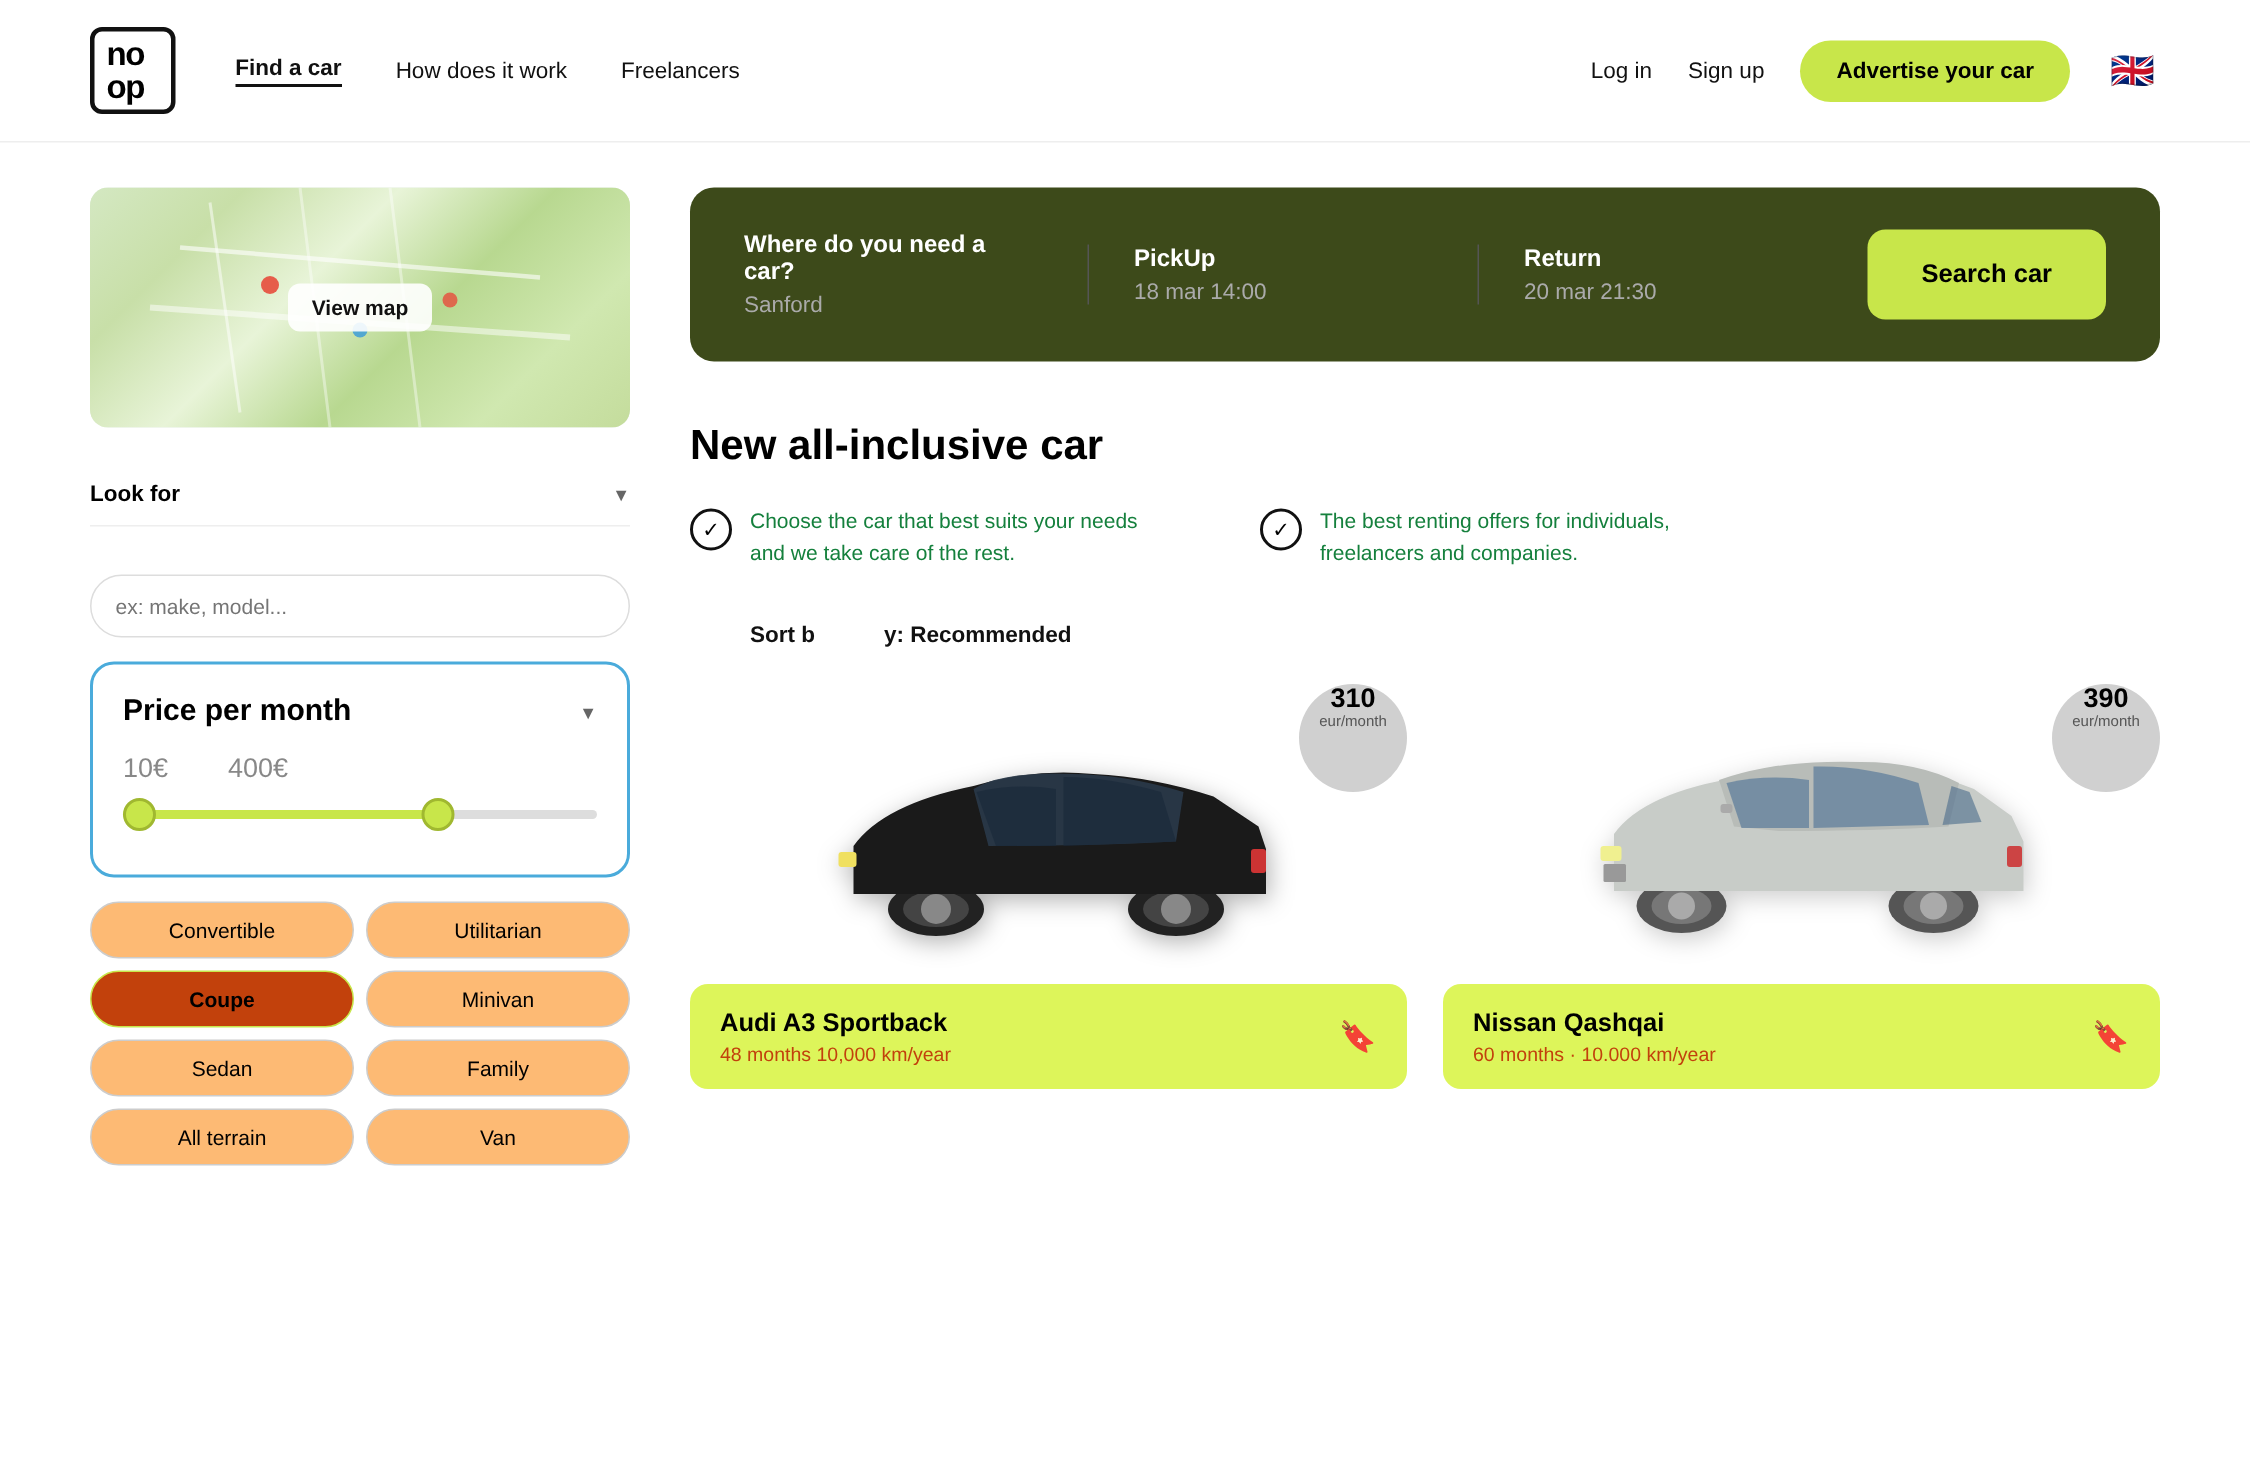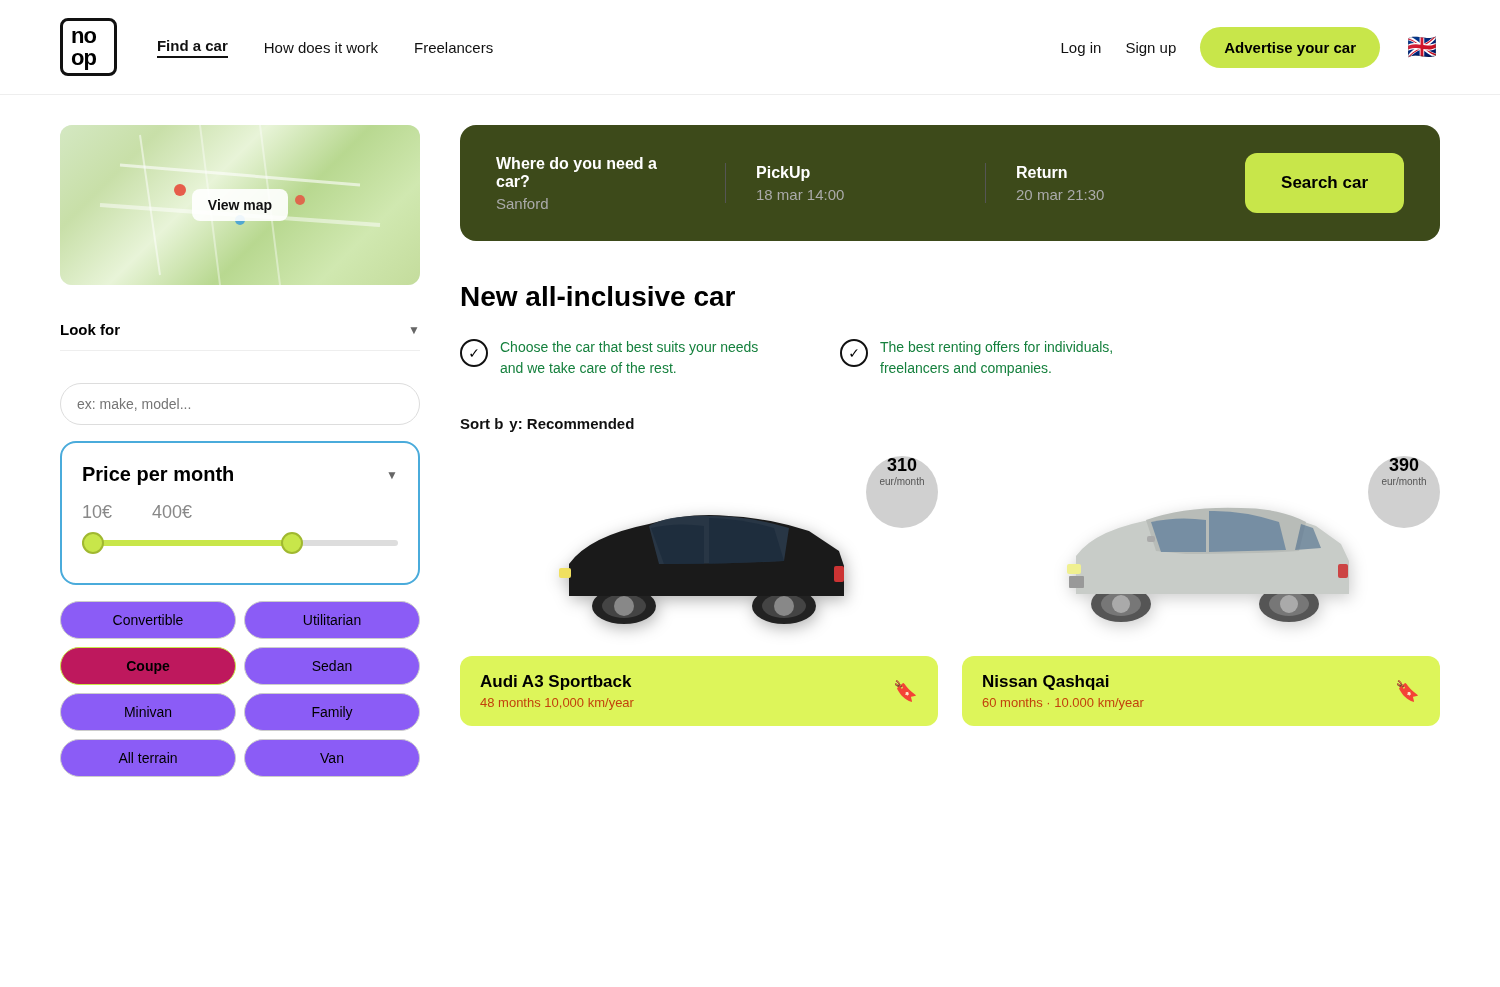--- a/index.html
+++ b/index.html
@@ -48,22 +48,22 @@
     .price-value { font-size: 18px; color: #888; }
     .price-slider { position: relative; height: 24px; margin: 8px 0; }
     .slider-track { position: absolute; top: 50%; transform: translateY(-50%); left: 0; right: 0; height: 6px; background: #ddd; border-radius: 3px; }
     .slider-fill { position: absolute; top: 50%; transform: translateY(-50%); left: 0; width: 65%; height: 6px; background: #c8e64a; border-radius: 3px; }
     .slider-thumb { position: absolute; top: 50%; transform: translateY(-50%); width: 22px; height: 22px; background: #c8e64a; border-radius: 50%; cursor: pointer; border: 2px solid #a0b830; }
     .slider-thumb-left { left: 0; }
     .slider-thumb-right { left: 63%; }
 
     
     .category-grid { display: grid; grid-template-columns: 1fr 1fr; gap: 8px; margin-top: 8px; }
-    .cat-btn { border: 1px solid #ccc; border-radius: 24px; padding: 10px 16px; font-size: 14px; background: #8b5cf6; cursor: pointer; text-align: center; }
-    .cat-btn.active { background: #be185d; border-color: #c8e64a; font-weight: 600; }
+    .cat-btn { border: 1px solid #ccc; border-radius: 24px; padding: 10px 16px; font-size: 14px; background: #fdba74; cursor: pointer; text-align: center; }
+    .cat-btn.active { background: #c2410c; border-color: #c8e64a; font-weight: 600; }
     .cat-btn-full { grid-column: 1; }
 
     
     .right-content { flex: 1; }
 
     
     .search-bar { background: #3d4a1a; border-radius: 16px; padding: 28px 36px; display: flex; align-items: center; gap: 30px; margin-bottom: 40px; }
     .search-field { flex: 1; }
     .search-field-label { color: #fff; font-size: 16px; font-weight: 700; margin-bottom: 4px; }
     .search-field-value { color: #aaa; font-size: 15px; }
@@ -71,21 +71,21 @@
     .search-car-btn { background: #c8e64a; border: none; border-radius: 12px; padding: 20px 36px; font-size: 17px; font-weight: 700; cursor: pointer; white-space: nowrap; }
 
     .section-title { font-size: 28px; font-weight: 800; margin-bottom: 24px; }
 
     .features-row { display: flex; gap: 60px; margin-bottom: 36px; }
     .feature-item { display: flex; align-items: flex-start; gap: 12px; max-width: 320px; }
     .check-icon { width: 28px; height: 28px; border-radius: 50%; border: 2.5px solid #111; display: flex; align-items: center; justify-content: center; font-size: 14px; flex-shrink: 0; margin-top: 2px; }
     .feature-text { font-size: 14px; color: #15803d; line-height: 1.5; }
 
     .sort-row { display: flex; align-items: center; gap: 6px; margin-bottom: 24px; font-size: 15px; color: #555; }
-    .sort-row span { font-weight: 700; color: #111; }
+    .sort-row span { font-weight: 700; color: #111; margin-left: 40px; }
 
     
     .cars-grid { display: grid; grid-template-columns: 1fr 1fr; gap: 24px; }
     .car-card { position: relative; }
     .price-badge { position: absolute; top: 0; right: 0; background: #d0d0d0; border-radius: 50%; width: 72px; height: 72px; display: flex; flex-direction: column; align-items: center; font-size: 18px; font-weight: 700; line-height: 1.1; z-index: 2; }
     .price-badge-sub { font-size: 10px; font-weight: 400; color: #555; }
     .car-image-area { height: 200px; display: flex; align-items: center; justify-content: center; position: relative; }
     .car-info { background: #ddf55a; border-radius: 12px; padding: 16px 20px; display: flex; justify-content: space-between; align-items: center; }
     .car-name { font-size: 17px; font-weight: 800; }
     .car-details { font-size: 13px; color: #c2410c; margin-top: 3px; }
@@ -165,22 +165,22 @@
           <div class="slider-thumb slider-thumb-left"></div>
           <div class="slider-thumb slider-thumb-right"></div>
         </div>
       </div>
 
       
       <div class="category-grid">
         <button class="cat-btn">Convertible</button>
         <button class="cat-btn">Utilitarian</button>
         <button class="cat-btn active">Coupe</button>
+        <button class="cat-btn">Minivan</button>
         <button class="cat-btn">Sedan</button>
-        <button class="cat-btn">Minivan</button>
         <button class="cat-btn">Family</button>
         <button class="cat-btn">All terrain</button>
         <button class="cat-btn">Van</button>
       </div>
     </aside>
 
     <main class="right-content">
 
       <div class="search-bar">
         <div class="search-field">

